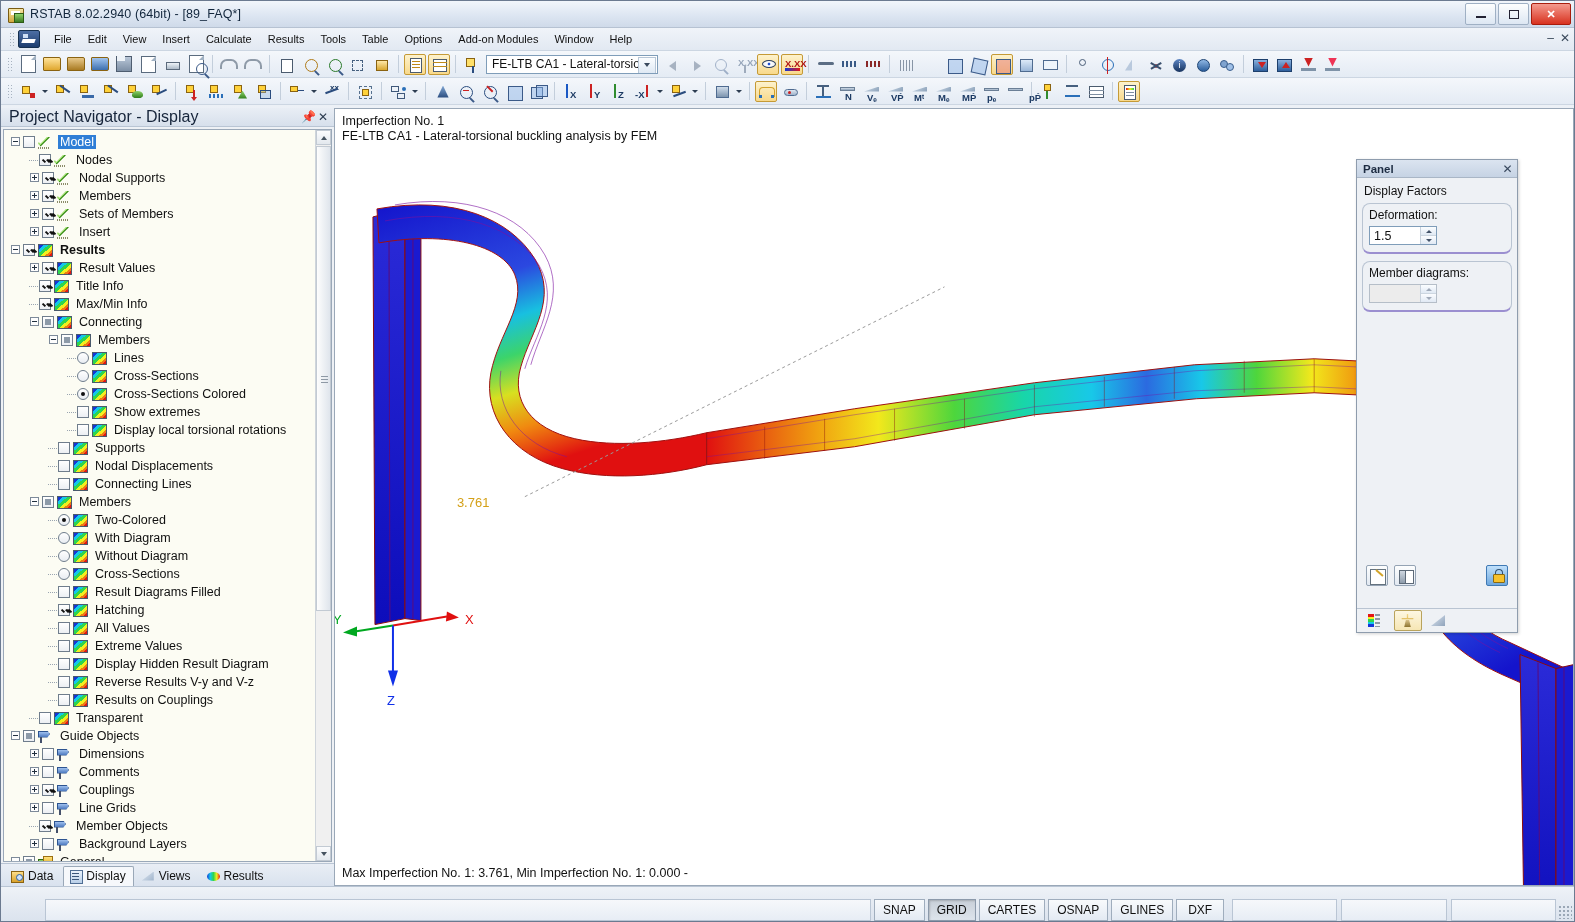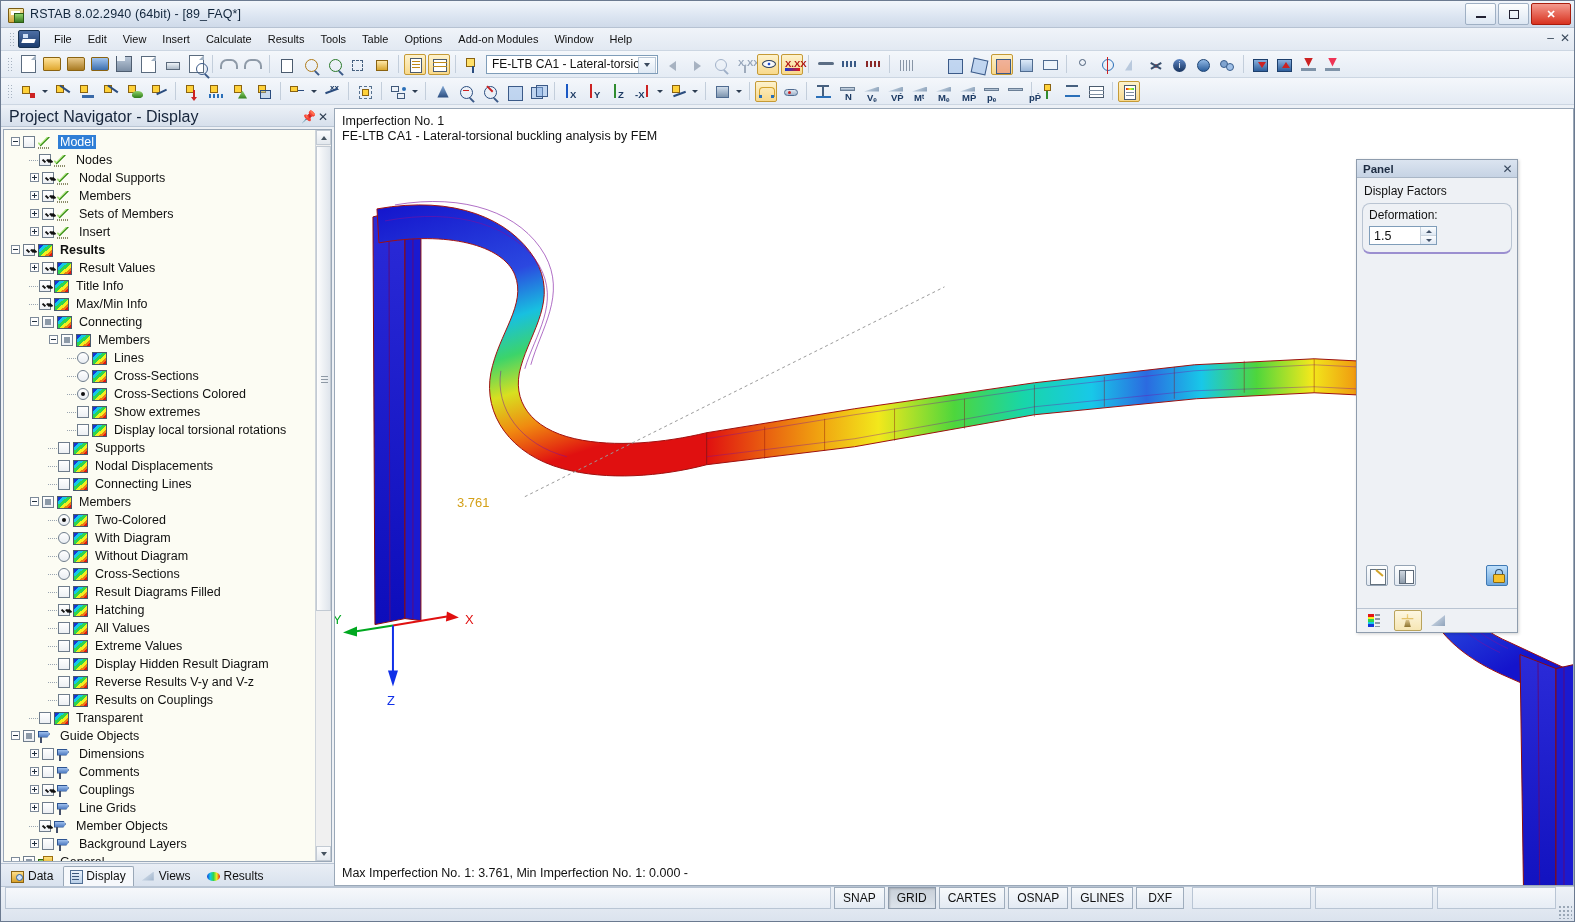--- a/index.html
+++ b/index.html
@@ -214,21 +214,21 @@
     background:repeating-linear-gradient(to bottom,#8e99a5 0 2px,transparent 2px 4px);}
   .ptab .scale{position:absolute;left:6px;top:3px;width:13px;height:13px;
     background:linear-gradient(#f4d88a,#c2962a);clip-path:polygon(45% 0,55% 0,55% 30%,95% 30%,95% 40%,5% 40%,5% 30%,45% 30%);}
   .ptab .scale2{position:absolute;left:7px;top:9px;width:11px;height:7px;
     background:linear-gradient(#d9c28a,#8d7430);clip-path:polygon(20% 100%,80% 100%,65% 0,35% 0);}
   .ptab .tri{position:absolute;left:5px;top:4px;width:14px;height:11px;
     background:linear-gradient(135deg,#dfe8f2,#8fa3bb);clip-path:polygon(0 100%,100% 0,100% 100%);}
 
   
   #statusbar{position:absolute;left:0;right:0;bottom:0;height:34px;
-    background:linear-gradient(#eef2f7,#dbe3ee);border-top:1px solid #b9c5d4;display:flex;align-items:flex-start;}
+    background:linear-gradient(#eef2f7,#dbe3ee);border-top:1px solid #b9c5d4;display:flex;align-items:flex-end;padding-left:40px;}
   #sb-left{flex:0 0 826px;height:22px;margin-left:4px;border:1px solid #b9c5d4;
     background:linear-gradient(#f6f8fb,#e7edf5);box-sizing:border-box;}
   .sbtog{height:22px;min-width:48px;padding:0 8px;margin-left:3px;border:1px solid #9fadbd;
     background:linear-gradient(#f8fafc,#e3eaf3);display:flex;align-items:center;justify-content:center;
     font-size:12px;color:#101010;box-sizing:border-box;}
   .sbtog.down{background:linear-gradient(#c8cfd8,#dde4ec);border-color:#8c9aab;
     box-shadow:inset 1px 1px 2px rgba(0,0,0,.18);}
   #sb-right{flex:1;display:flex;align-items:center;gap:4px;margin-left:8px;margin-right:18px;}
   .sbcell{flex:1;height:22px;border:1px solid #b9c5d4;background:linear-gradient(#f6f8fb,#e7edf5);box-sizing:border-box;}
   #grip-corner{position:absolute;right:2px;bottom:2px;width:14px;height:14px;
@@ -1111,20 +1111,34 @@
                   <span class="u">
                     <i></i>
                   </span>
                   <span class="d">
                     <i></i>
                   </span>
                 </span>
             </div>
           </div>
 
+          <div class="pgroup">
+            <div class="plabel">Member diagrams:</div>
+            <div class="spin dis">
+              <span class="val"></span>
+              <span class="btns">
+                  <span class="u">
+                    <i></i>
+                  </span>
+                  <span class="d">
+                    <i></i>
+                  </span>
+                </span>
+            </div>
+          </div>
 
         </div>
 
         <div id="panel-icons">
           <div class="pbtn">
               <span class="pen"></span>
             </div>
           <div class="pbtn">
               <span class="cols"></span>
               <span class="cols2"></span>

